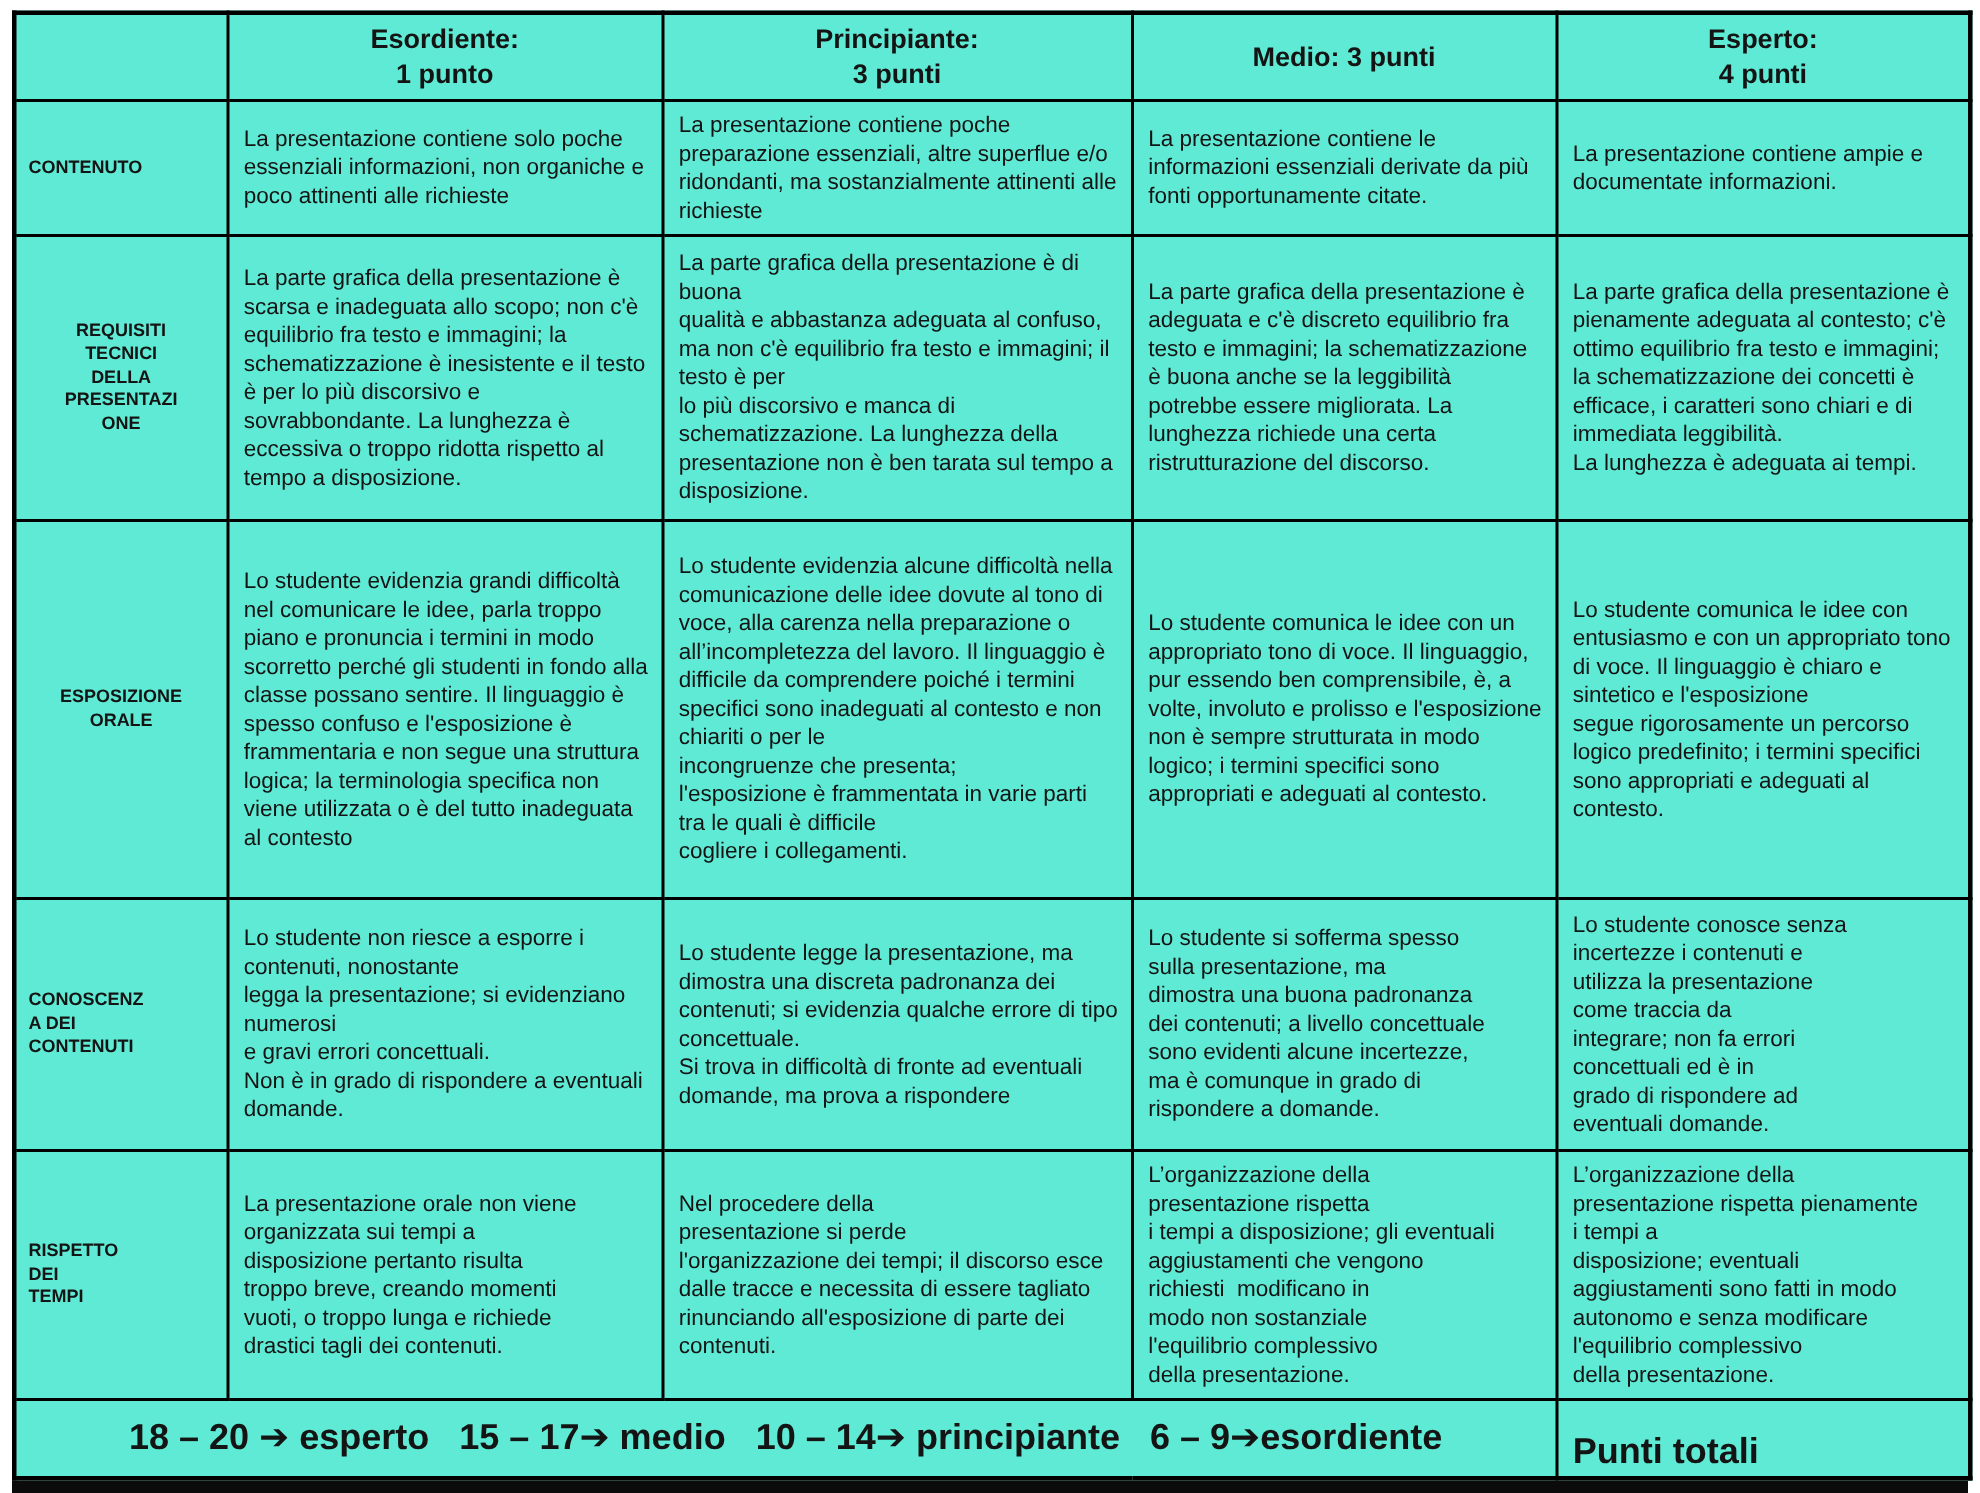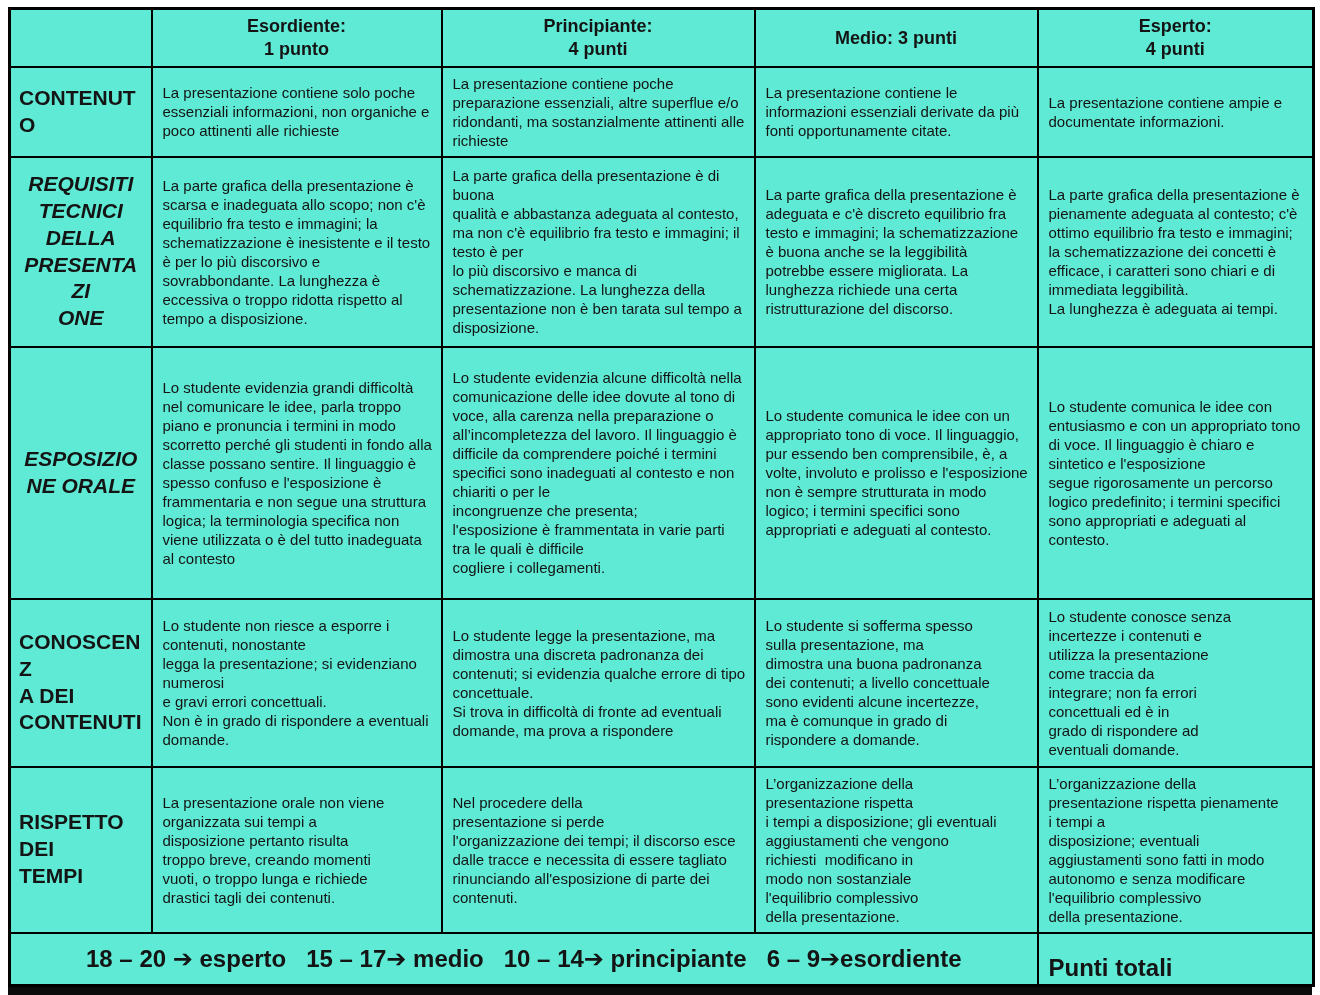--- a/index.html
+++ b/index.html
@@ -27,29 +27,29 @@
   thead th.colhead {
     font-size: 18px;
     font-weight: bold;
     text-align: center;
     line-height: 1.25;
     white-space: pre-wrap;
     padding: 2px 4px;
   }
 
   th.rowhead {
-    font-size: 21px;
+    font-size: 12px;
     font-weight: bold;
     line-height: 1.28;
     white-space: pre-wrap;
     overflow-wrap: break-word;
     padding: 4px 8px;
   }
   th.rowhead.align-left  { text-align: left; }
-  th.rowhead.align-center{ text-align: center; font-style: italic; }
+  th.rowhead.align-center{ text-align: center; }
 
   td.cell {
     font-size: 15px;
     line-height: 19px;
     text-align: left;
     white-space: pre-wrap;
     overflow-wrap: break-word;
     padding: 3px 8px 3px 10px;
   }
 
@@ -84,21 +84,21 @@
       <col style="width:313px">
       <col style="width:283px">
       <col style="width:276px">
     </colgroup>
     <thead>
       <tr style="height:58px">
         <th class="colhead"></th>
         <th class="colhead">Esordiente:
 1 punto</th>
         <th class="colhead">Principiante:
-4 punti</th>
+3 punti</th>
         <th class="colhead">Medio: 3 punti</th>
         <th class="colhead">Esperto:
 4 punti</th>
       </tr>
     </thead>
     <tbody>
       <tr style="height:90px">
         <th class="rowhead align-left">CONTENUTO</th>
         <td class="cell">La presentazione contiene solo poche essenziali informazioni, non organiche e poco attinenti alle richieste</td>
         <td class="cell">La presentazione contiene poche preparazione essenziali, altre superflue e/o ridondanti, ma sostanzialmente attinenti alle richieste</td>
@@ -107,21 +107,21 @@
       </tr>
       <tr style="height:190px">
         <th class="rowhead align-center">REQUISITI
 TECNICI
 DELLA
 PRESENTAZI
 ONE</th>
         <td class="cell">La parte grafica della presentazione è scarsa e inadeguata allo scopo; non c'è equilibrio fra testo e immagini; la
 schematizzazione è inesistente e il testo è per lo più discorsivo e sovrabbondante. La lunghezza è eccessiva o troppo ridotta rispetto al tempo a disposizione.</td>
         <td class="cell">La parte grafica della presentazione è di buona
-qualità e abbastanza adeguata al contesto, ma non c'è equilibrio fra testo e immagini; il testo è per
+qualità e abbastanza adeguata al confuso, ma non c'è equilibrio fra testo e immagini; il testo è per
 lo più discorsivo e manca di schematizzazione. La lunghezza della presentazione non è ben tarata sul tempo a disposizione.</td>
         <td class="cell">La parte grafica della presentazione è adeguata e c'è discreto equilibrio fra testo e immagini; la schematizzazione è buona anche se la leggibilità potrebbe essere migliorata. La lunghezza richiede una certa ristrutturazione del discorso.</td>
         <td class="cell">La parte grafica della presentazione è pienamente adeguata al contesto; c'è ottimo equilibrio fra testo e immagini; la schematizzazione dei concetti è efficace, i caratteri sono chiari e di immediata leggibilità.
 La lunghezza è adeguata ai tempi.</td>
       </tr>
       <tr style="height:252px">
         <th class="rowhead align-center">ESPOSIZIONE ORALE</th>
         <td class="cell">Lo studente evidenzia grandi difficoltà nel comunicare le idee, parla troppo piano e pronuncia i termini in modo scorretto perché gli studenti in fondo alla classe possano sentire. Il linguaggio è spesso confuso e l'esposizione è frammentaria e non segue una struttura logica; la terminologia specifica non viene utilizzata o è del tutto inadeguata al contesto</td>
         <td class="cell">Lo studente evidenzia alcune difficoltà nella comunicazione delle idee dovute al tono di voce, alla carenza nella preparazione o all’incompletezza del lavoro. Il linguaggio è difficile da comprendere poiché i termini specifici sono inadeguati al contesto e non chiariti o per le
 incongruenze che presenta;

